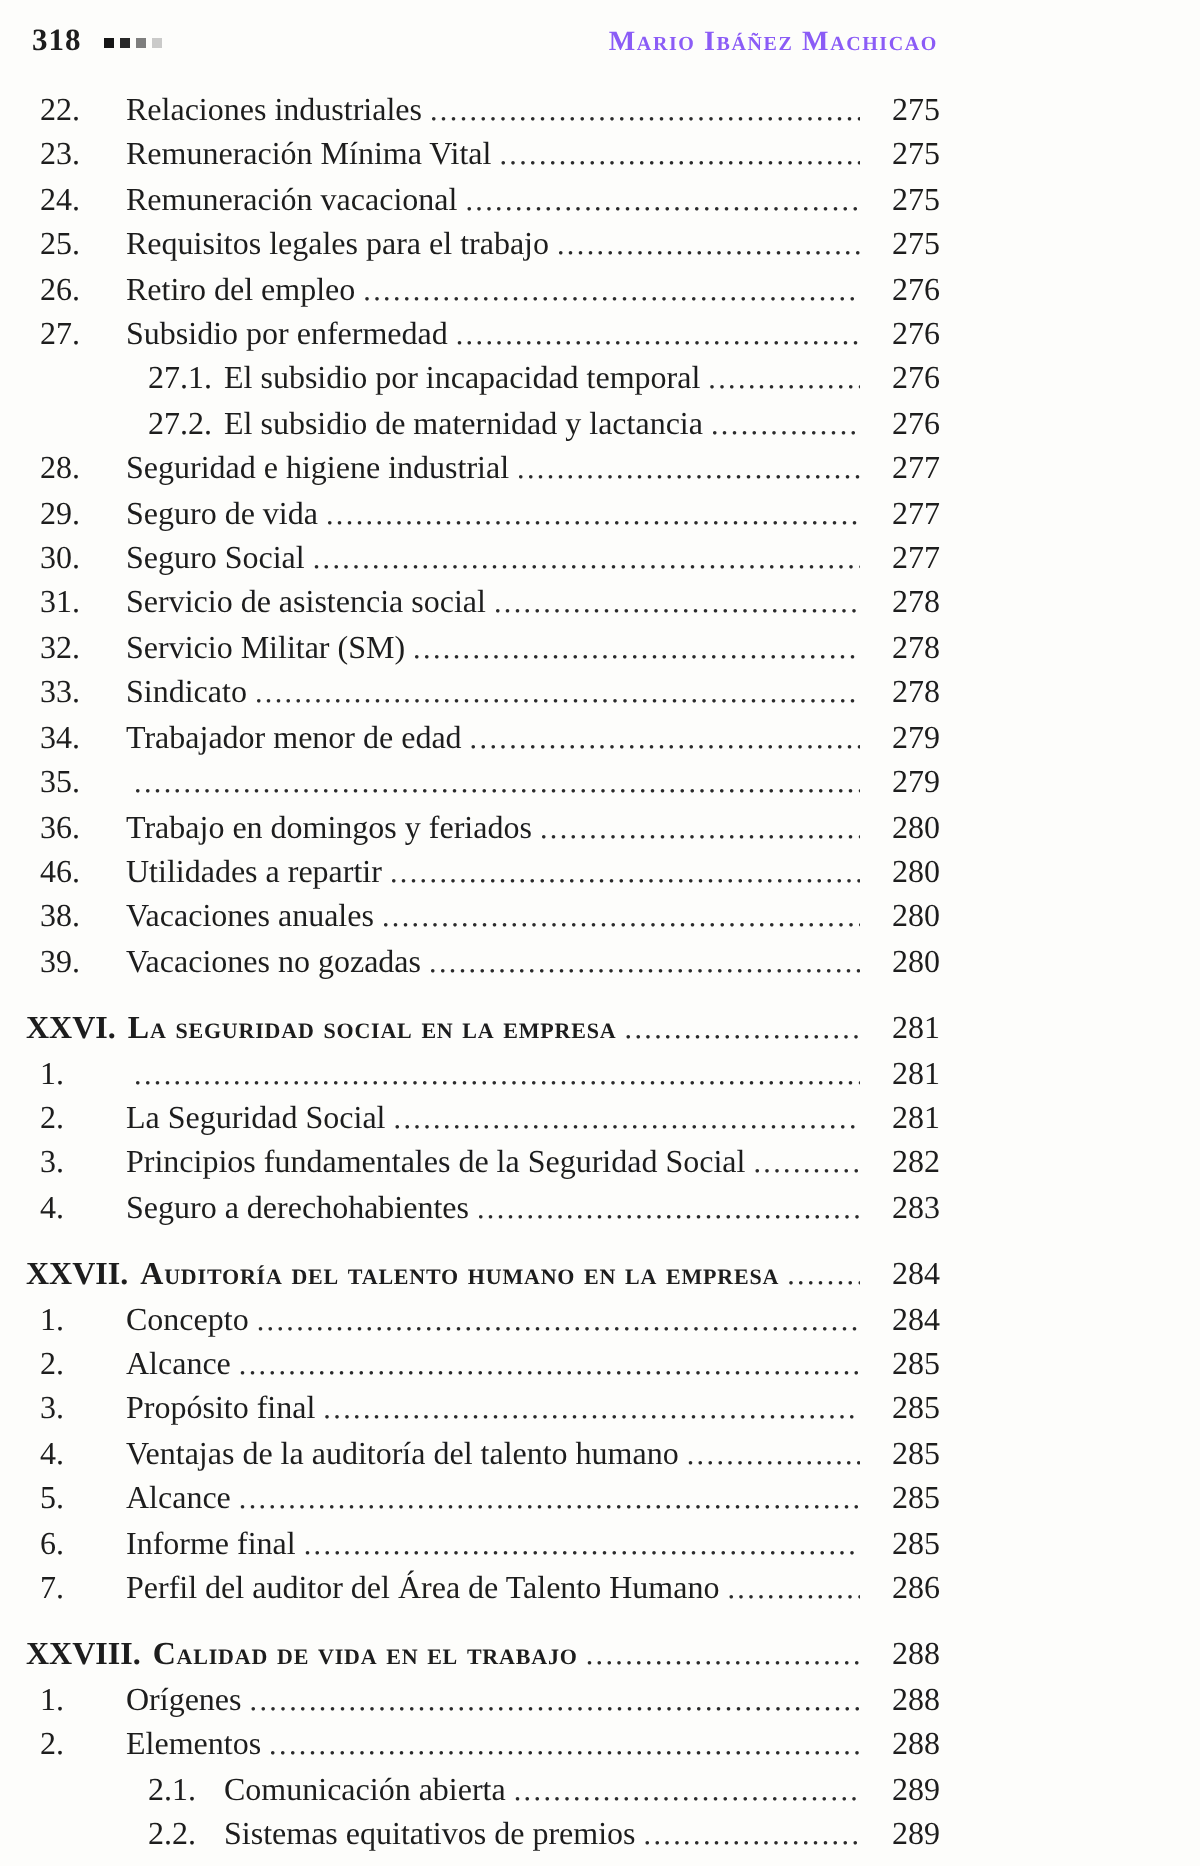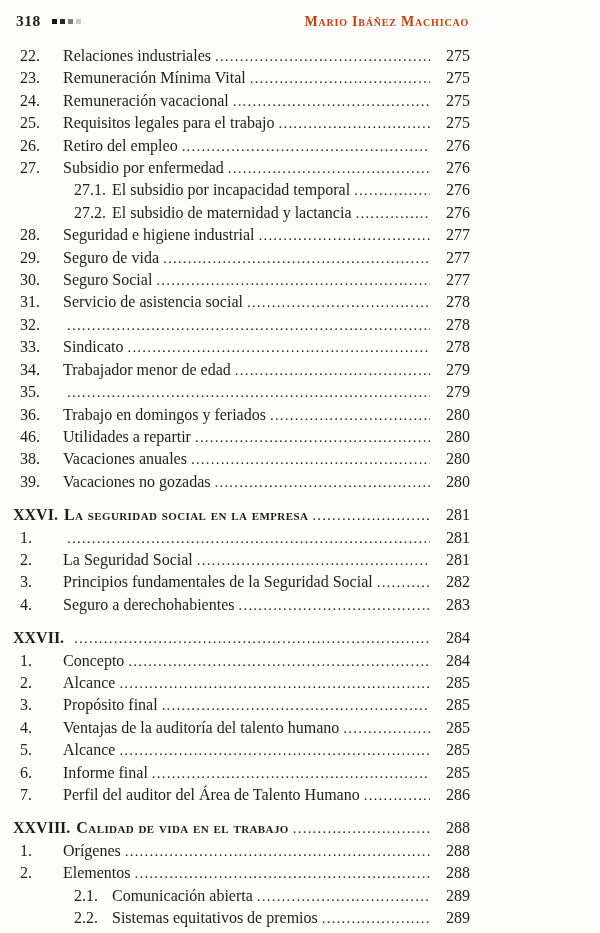--- a/index.html
+++ b/index.html
@@ -20,21 +20,21 @@
   .folio-group { display:flex; align-items:center; }
   .folio { font-size:15.5px; font-weight:bold; letter-spacing:0.5px; }
   .squares { display:inline-flex; margin-left:11px; }
   .squares .sq { width:5px; height:5px; background:#161616; margin-right:3px; display:inline-block; }
   .squares .sq:nth-child(1){ opacity:1; }
   .squares .sq:nth-child(2){ opacity:.92; }
   .squares .sq:nth-child(3){ opacity:.55; }
   .squares .sq:nth-child(4){ opacity:.22; }
   .author {
     font-variant:small-caps; font-weight:bold;
-    font-size:14px; letter-spacing:0.8px; color:#c2410c;
+    font-size:14px; letter-spacing:0.8px; color:#8b5cf6;
   }
 
   
   .toc { padding:15px 14px 0 13px; font-size:16px; }
   .toc-section { margin-top:11px; }
   .toc-section:first-child { margin-top:0; }
 
   .row { display:flex; align-items:baseline; line-height:21.4px; }
   .row .num { white-space:nowrap; }
   .row .title { white-space:nowrap; }
@@ -147,20 +147,21 @@
           <span class="pg">277</span>
         </div>
         <div class="row l1">
           <span class="num">31.</span>
           <span class="title">Servicio de asistencia social</span>
           <span class="leader"></span>
           <span class="pg">278</span>
         </div>
         <div class="row l1">
           <span class="num">32.</span>
+          <span class="title">Servicio Militar (SM)</span>
           <span class="leader"></span>
           <span class="pg">278</span>
         </div>
         <div class="row l1">
           <span class="num">33.</span>
           <span class="title">Sindicato</span>
           <span class="leader"></span>
           <span class="pg">278</span>
         </div>
         <div class="row l1">
@@ -226,20 +227,21 @@
         <div class="row l1">
           <span class="num">4.</span>
           <span class="title">Seguro a derechohabientes</span>
           <span class="leader"></span>
           <span class="pg">283</span>
         </div>
       </section>
       <section class="toc-section">
         <div class="row chapter">
           <span class="num">XXVII.</span>
+          <span class="title">Auditoría del talento humano en la empresa</span>
           <span class="leader"></span>
           <span class="pg">284</span>
         </div>
         <div class="row l1">
           <span class="num">1.</span>
           <span class="title">Concepto</span>
           <span class="leader"></span>
           <span class="pg">284</span>
         </div>
         <div class="row l1">

